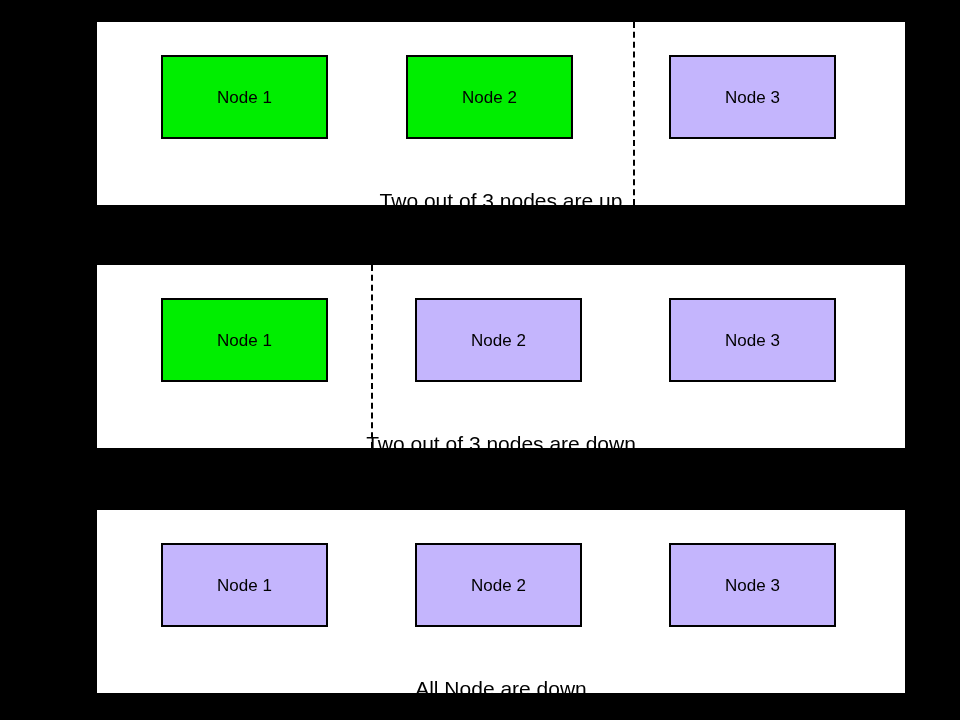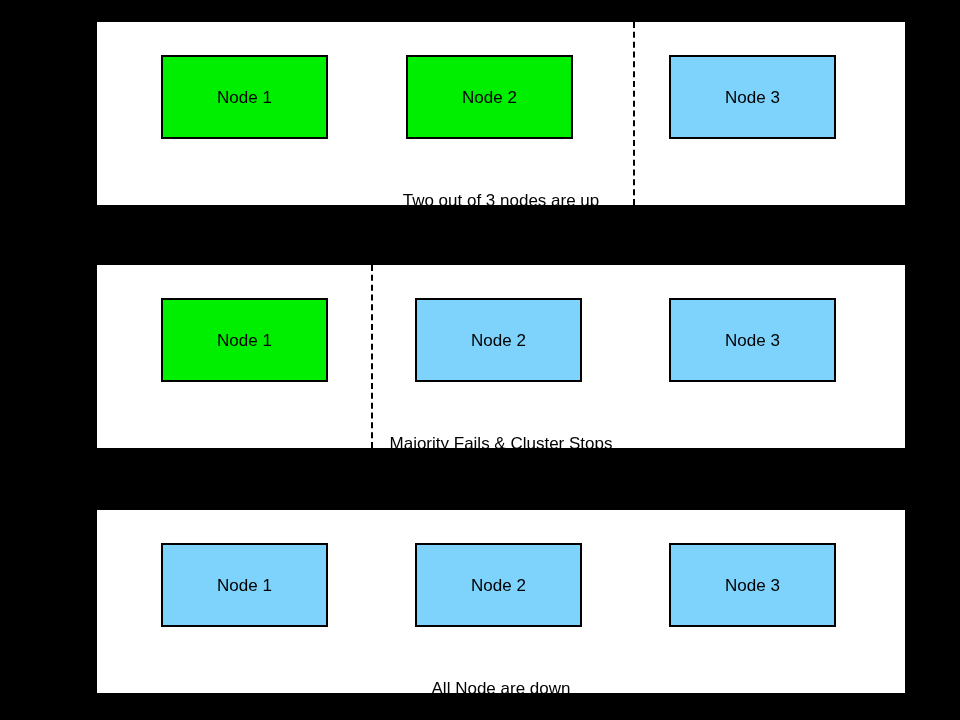--- a/index.html
+++ b/index.html
@@ -39,36 +39,36 @@
     border: 2px solid #000000;
     box-sizing: border-box;
     display: flex;
     align-items: center;
     justify-content: center;
     font-size: 17px;
     color: #000000;
     line-height: 1;
   }
   .node-green { background: #00ee00; }
-  .node-red   { background: #7dd3fc; }
+  .node-red   { background: #c4b5fd; }
 
   .divider {
     position: absolute;
     top: 0;
     width: 0;
     height: 100%;
     border-left: 2px dashed #000000;
   }
 
   .caption {
     position: absolute;
     width: 100%;
     left: 0;
     text-align: center;
-    font-size: 17px;
+    font-size: 21px;
     color: #000000;
     line-height: 23px;
     white-space: pre;
   }
   .caption .line { display: block; }
 </style>
 </head>
 <body>
 
 <div id="canvas">
@@ -95,20 +95,21 @@
       <span>Node 1</span>
     </div>
     <div class="node-box node-red" style="left:318px; top:33px;">
       <span>Node 2</span>
     </div>
     <div class="node-box node-red" style="left:572px; top:33px;">
       <span>Node 3</span>
     </div>
     <div class="divider" style="left:274px;"></div>
     <div class="caption" style="top:121px;">
+      <span class="line">Two out of 3 nodes are down</span>
       <span class="line">Majority Fails &amp; Cluster Stops</span>
     </div>
   </div>
 
   <div class="panel" id="panel-3">
     <div class="node-box node-red" style="left:64px; top:33px;">
       <span>Node 1</span>
     </div>
     <div class="node-box node-red" style="left:318px; top:33px;">
       <span>Node 2</span>

